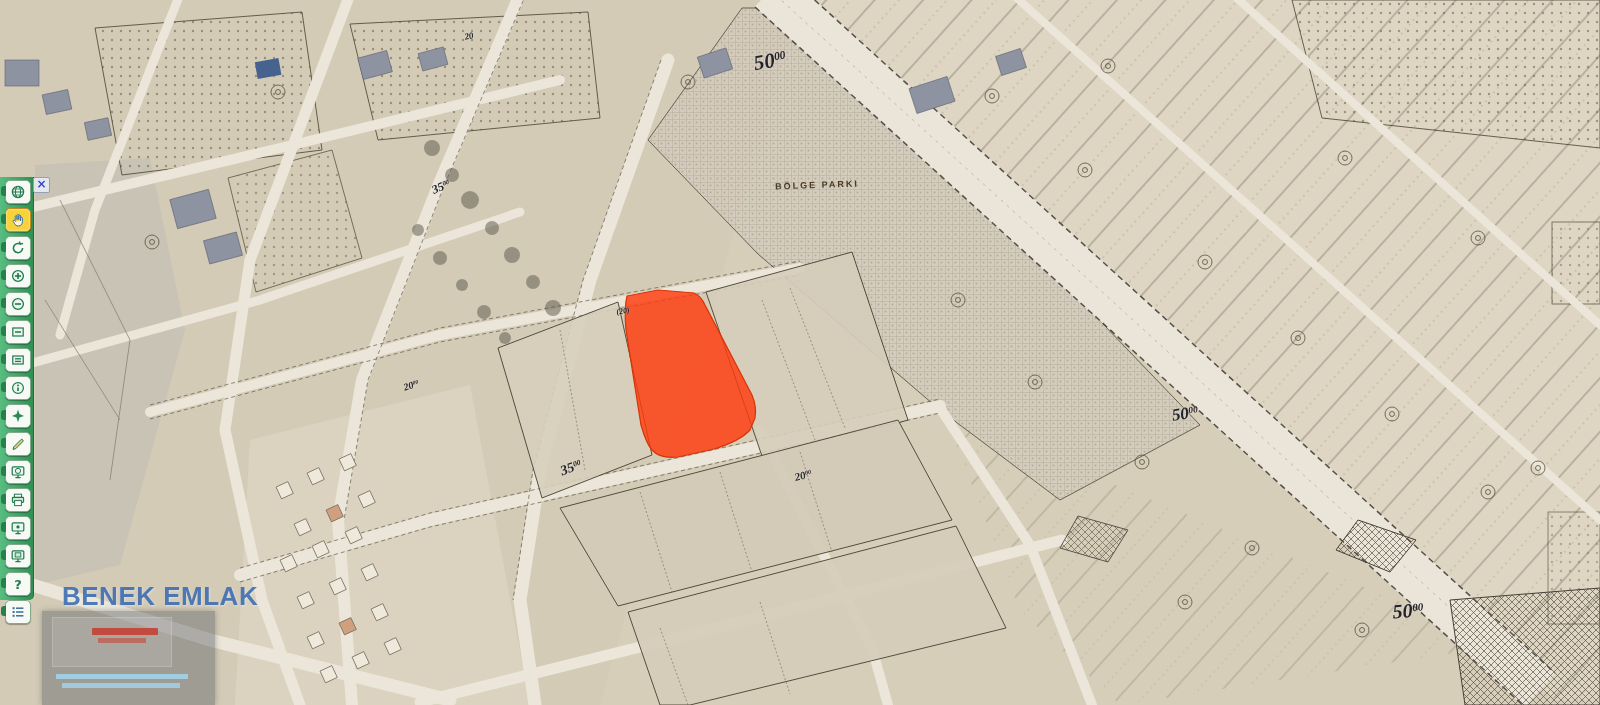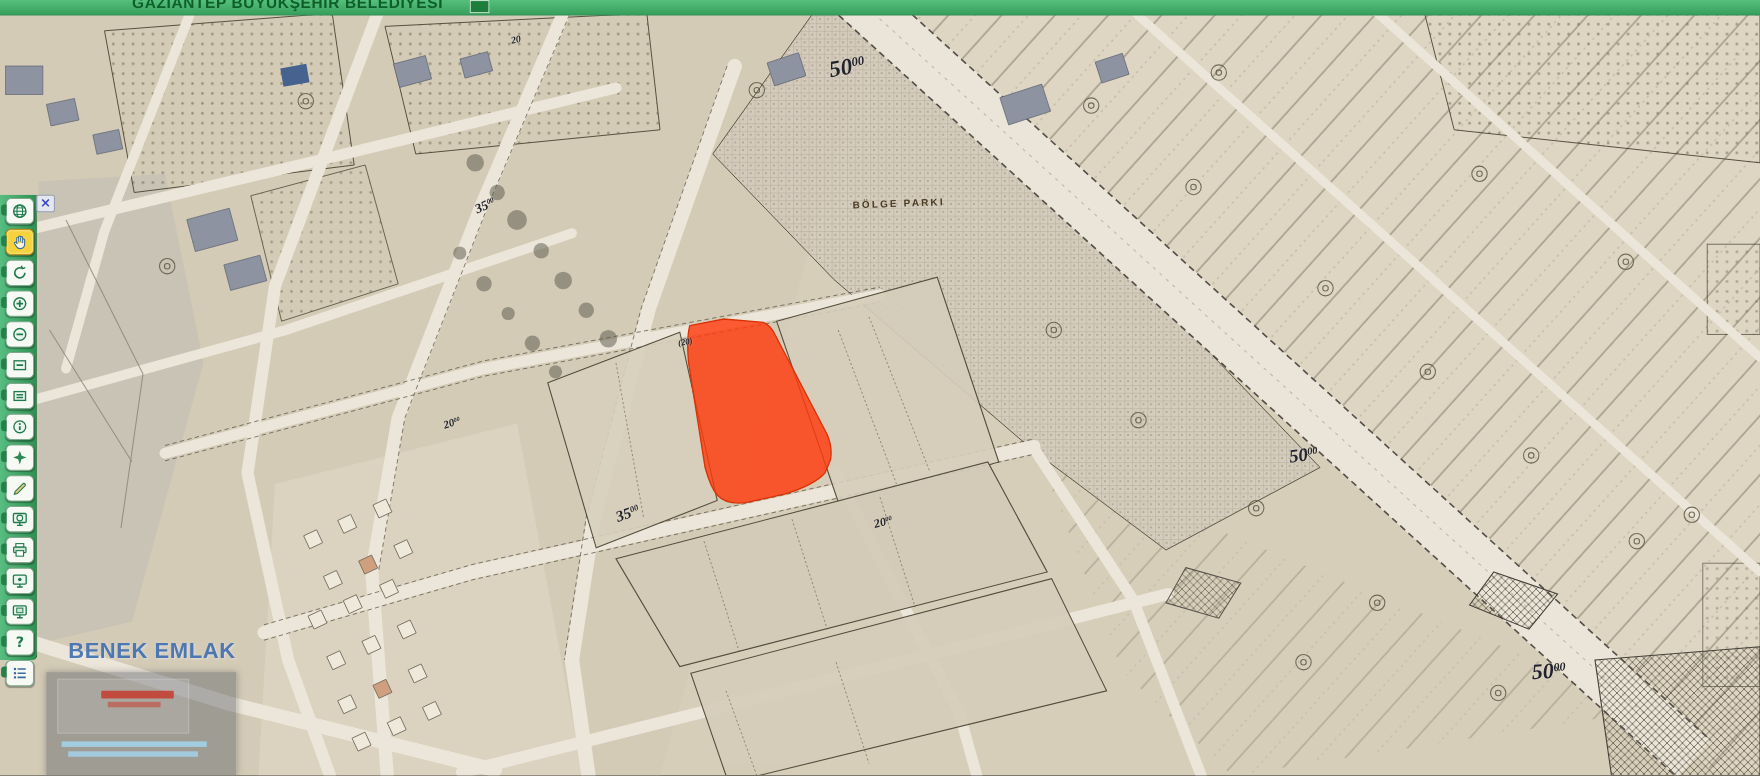--- a/index.html
+++ b/index.html
@@ -37,21 +37,21 @@
   #labels{position:absolute;left:0;top:0;width:1600px;height:705px;z-index:10;pointer-events:none;}
   .mlabel{position:absolute;font-family:"Liberation Serif",serif;font-weight:700;
         font-style:italic;color:#22222c;white-space:nowrap;
         text-shadow:0 0 2px rgba(235,230,215,.65);}
   .mlabel .sup{font-size:.55em;vertical-align:.55em;letter-spacing:0;}
   .mlabel.park{font-family:"Liberation Sans",sans-serif;font-style:normal;
         color:#4a3b22;letter-spacing:2px;text-shadow:none;}
   
   #wm-big{position:absolute;left:642px;top:330px;z-index:8;font-size:108px;
         color:rgba(244,242,236,.55);letter-spacing:1px;pointer-events:none;line-height:1;}
-  #brand{position:absolute;left:62px;top:581px;z-index:22;font-size:20px;font-weight:700;
+  #brand{position:absolute;left:62px;top:581px;z-index:22;font-size:26px;font-weight:700;
         color:#3e6fb3;opacity:.9;letter-spacing:.5px;
         text-shadow:1px 1px 2px rgba(240,240,245,.55);}
   #wmcard{position:absolute;left:42px;top:611px;width:173px;height:94px;z-index:21;
         background:rgba(86,90,100,.42);box-shadow:0 0 6px rgba(50,50,60,.35);}
   #wmcard .photo{position:absolute;left:10px;top:6px;width:118px;height:48px;
         background:rgba(200,198,196,.28);border:1px solid rgba(255,255,255,.18);}
   #wmcard .red1{position:absolute;left:50px;top:17px;width:66px;height:7px;
         background:rgba(198,52,38,.8);border-radius:1px;}
   #wmcard .red2{position:absolute;left:56px;top:27px;width:48px;height:5px;
         background:rgba(198,62,46,.55);}
@@ -258,24 +258,20 @@
       <div class="mlabel" style="left: 441px; top: 187px; font-size: 12px; transform: translate(-50%, -50%) rotate(-24deg);"><span>35</span><span class="sup">00</span></div>
       <div class="mlabel" style="left: 571px; top: 468px; font-size: 14px; transform: translate(-50%, -50%) rotate(-20deg);"><span>35</span><span class="sup">00</span></div>
       <div class="mlabel" style="left: 469px; top: 36px; font-size: 9px; transform: translate(-50%, -50%) rotate(-12deg);"><span>20</span></div>
       <div class="mlabel" style="left: 623px; top: 311px; font-size: 8px; transform: translate(-50%, -50%) rotate(-10deg);"><span>(20)</span></div>
       <div class="mlabel" style="left: 803px; top: 475px; font-size: 11px; transform: translate(-50%, -50%) rotate(-15deg);"><span>20</span><span class="sup">00</span></div>
       <div class="mlabel" style="left: 411px; top: 385px; font-size: 10px; transform: translate(-50%, -50%) rotate(-18deg);"><span>20</span><span class="sup">00</span></div>
       <div class="mlabel park" style="left: 817px; top: 185px; font-size: 9px; transform: translate(-50%, -50%) rotate(-2deg);"><span>BÖLGE PARKI</span></div>
     </div>
 
 
-  <div id="header">
-    <div class="title">GAZİANTEP BÜYÜKŞEHİR BELEDİYESİ</div>
-    <div class="hbtn"></div>
-  </div>
 
   <div id="toolbar">
       <div class="tbtn">
         <span>
           <svg viewBox="0 0 16 16" xmlns="http://www.w3.org/2000/svg">
             <circle cx="8" cy="8" r="5.6" stroke="#1f7a4d" fill="#eaf5ee" stroke-width="1.3"></circle>
             <ellipse cx="8" cy="8" rx="2.6" ry="5.6" stroke="#1f7a4d" fill="none" stroke-width="1"></ellipse>
             <line x1="2.4" y1="8" x2="13.6" y2="8" stroke="#1f7a4d" stroke-width="1"></line>
             <line x1="3.2" y1="5" x2="12.8" y2="5" stroke="#1f7a4d" stroke-width=".8"></line>
             <line x1="3.2" y1="11" x2="12.8" y2="11" stroke="#1f7a4d" stroke-width=".8"></line>

